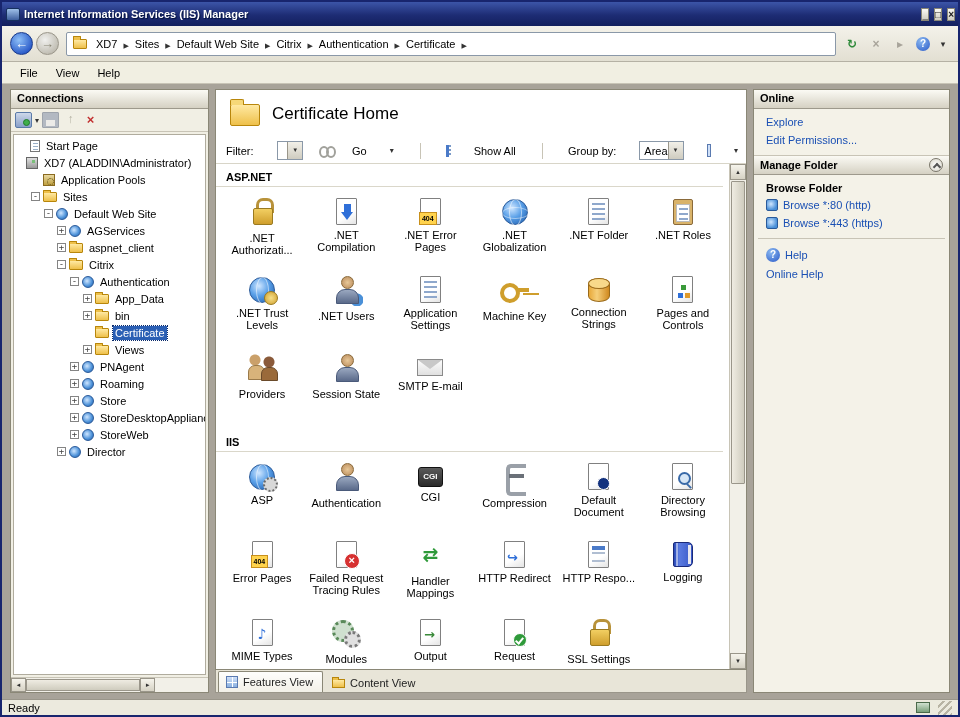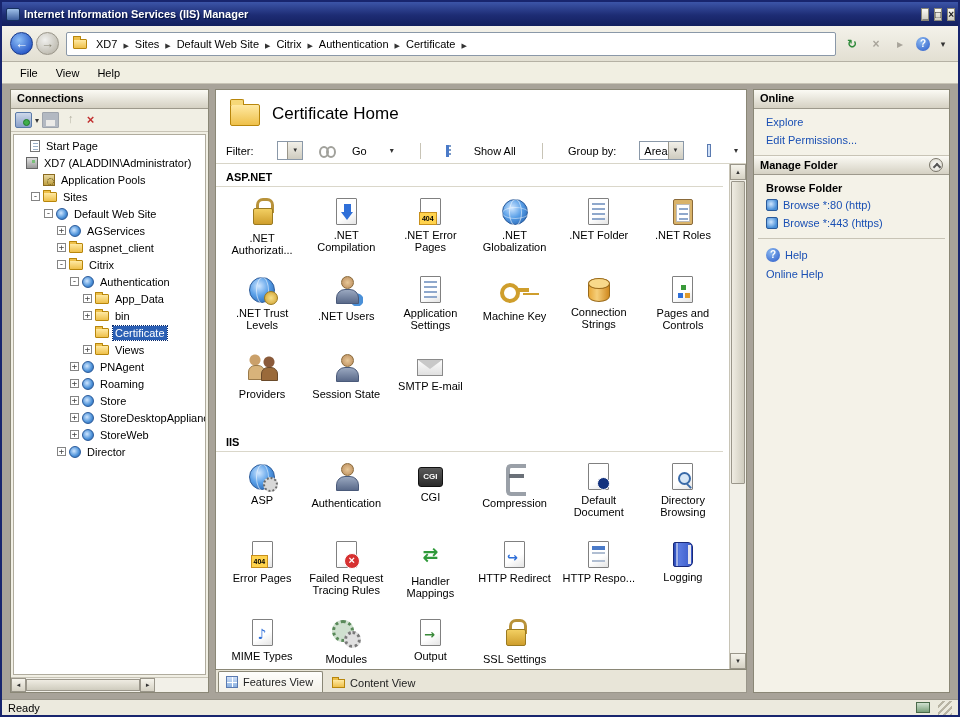--- a/index.html
+++ b/index.html
@@ -596,20 +596,24 @@
                 </div>
                 <div class="fitem">
                   <div class="fi f-gears"></div>
                   <div class="flabel">Modules</div>
                 </div>
                 <div class="fitem">
                   <div class="fi pg pg-out"></div>
                   <div class="flabel">Output</div>
                 </div>
                 <div class="fitem">
+                  <div class="fi pg pg-req"></div>
+                  <div class="flabel">Request</div>
+                </div>
+                <div class="fitem">
                   <div class="fi f-lock"></div>
                   <div class="flabel">SSL Settings</div>
                 </div>
               </div>
             </div>
           <div class="vscroll">
             <span class="sbtn">▲</span>
             <span class="sthumb"></span>
             <span class="sbtn bottom">▼</span>
           </div>

